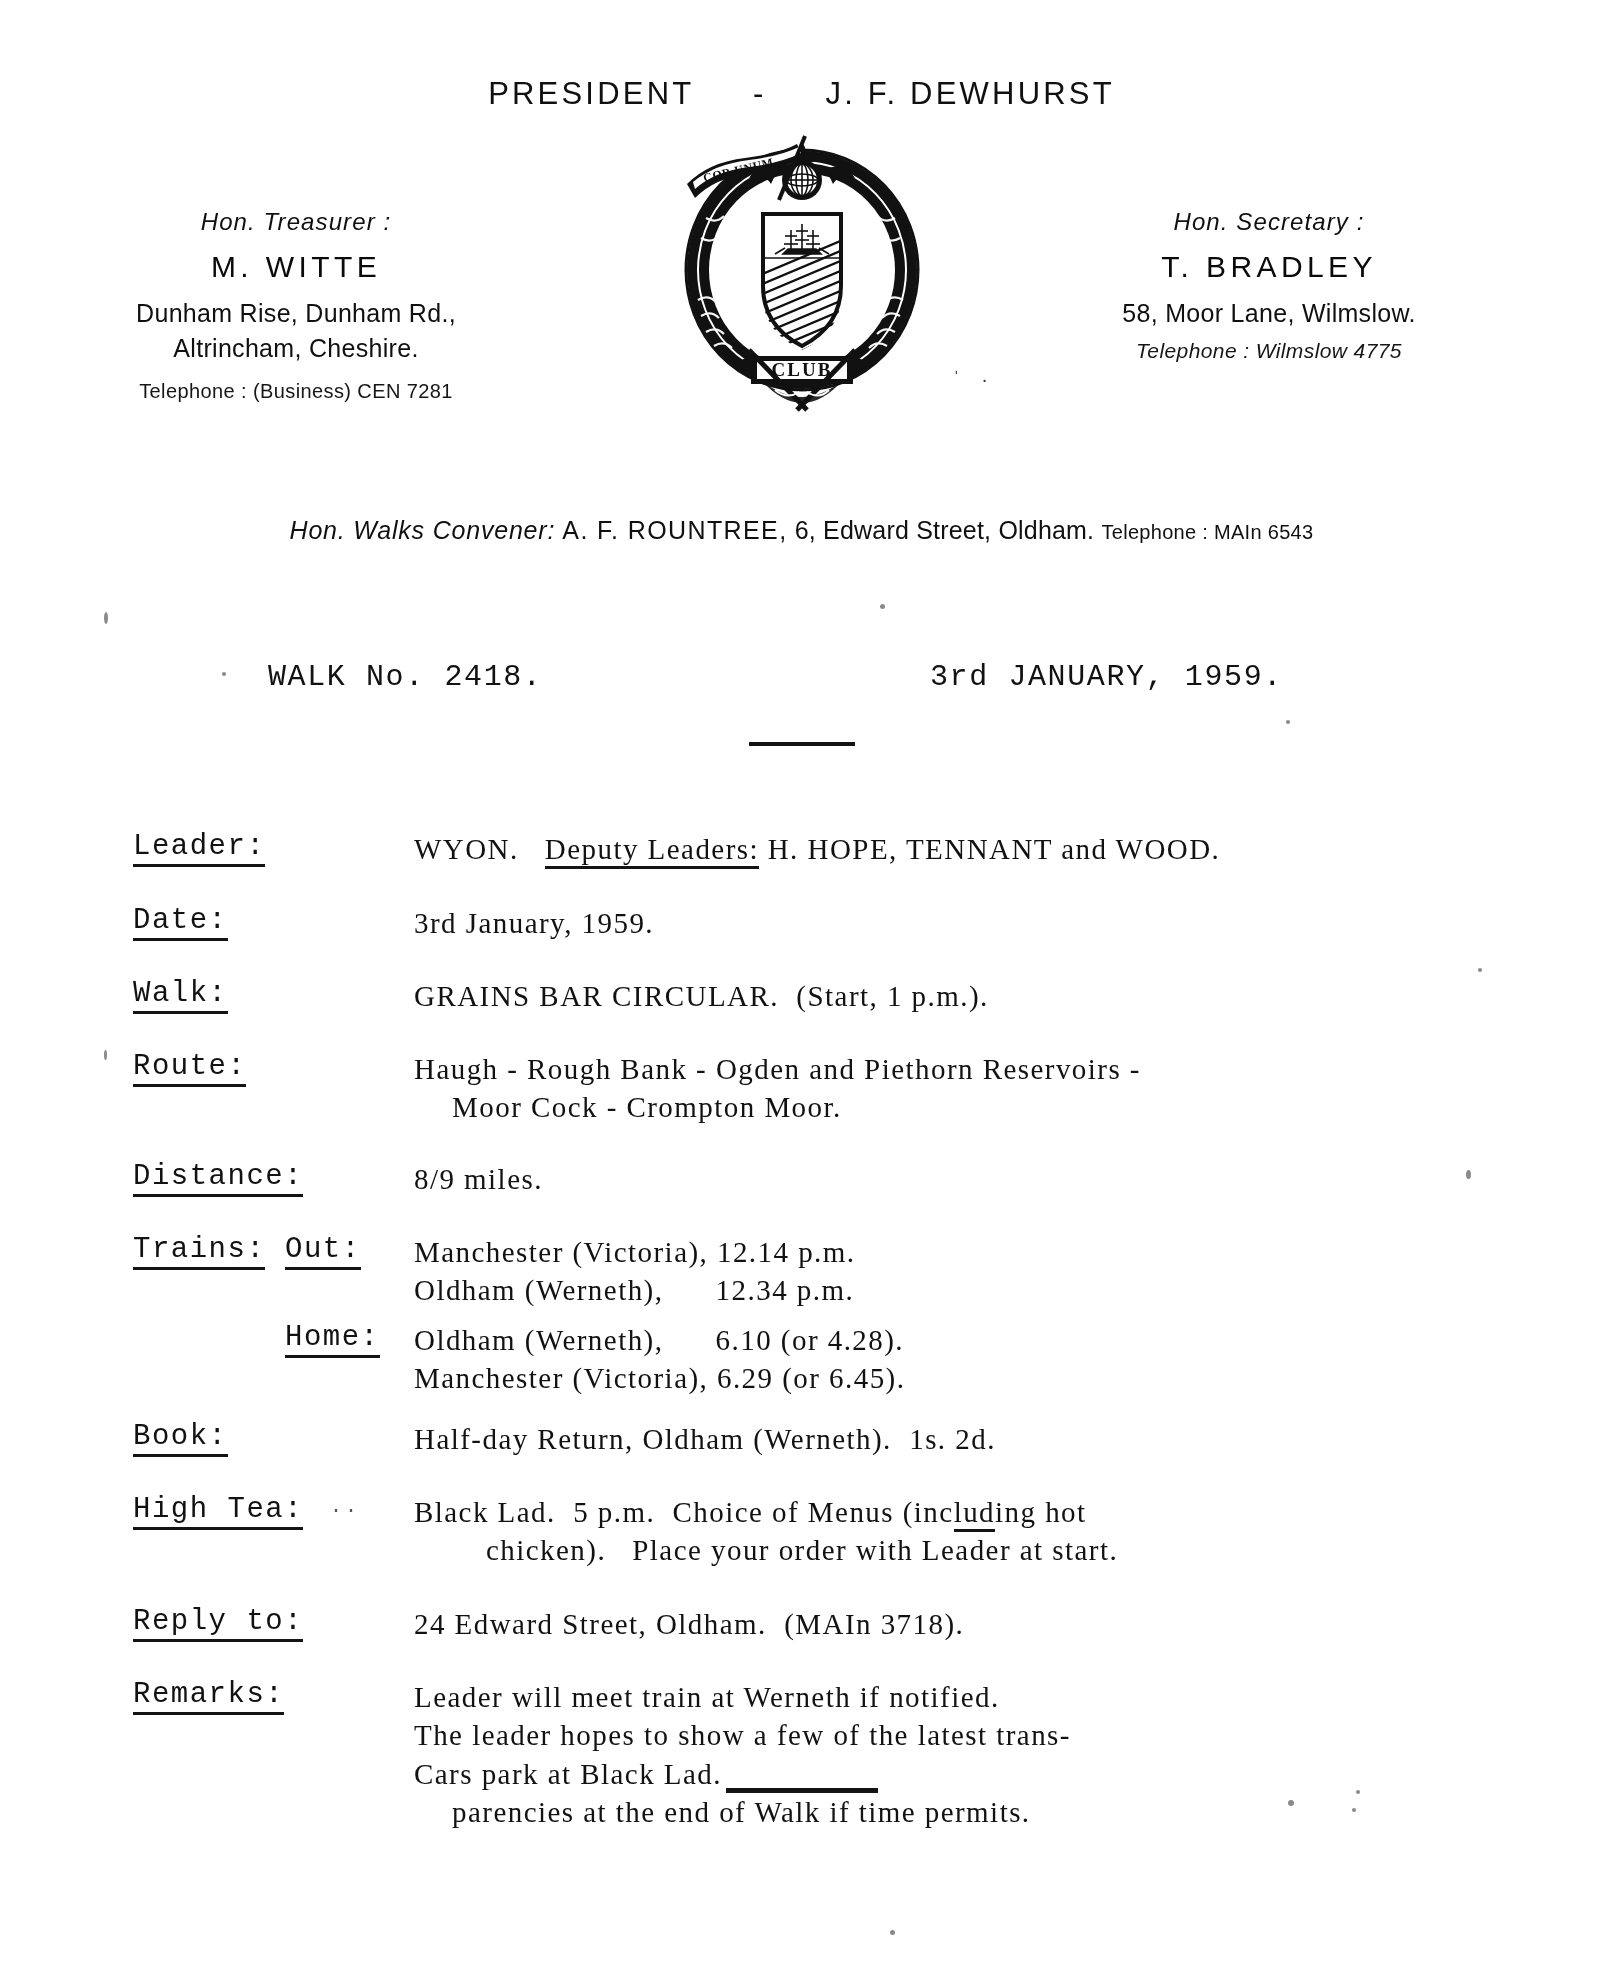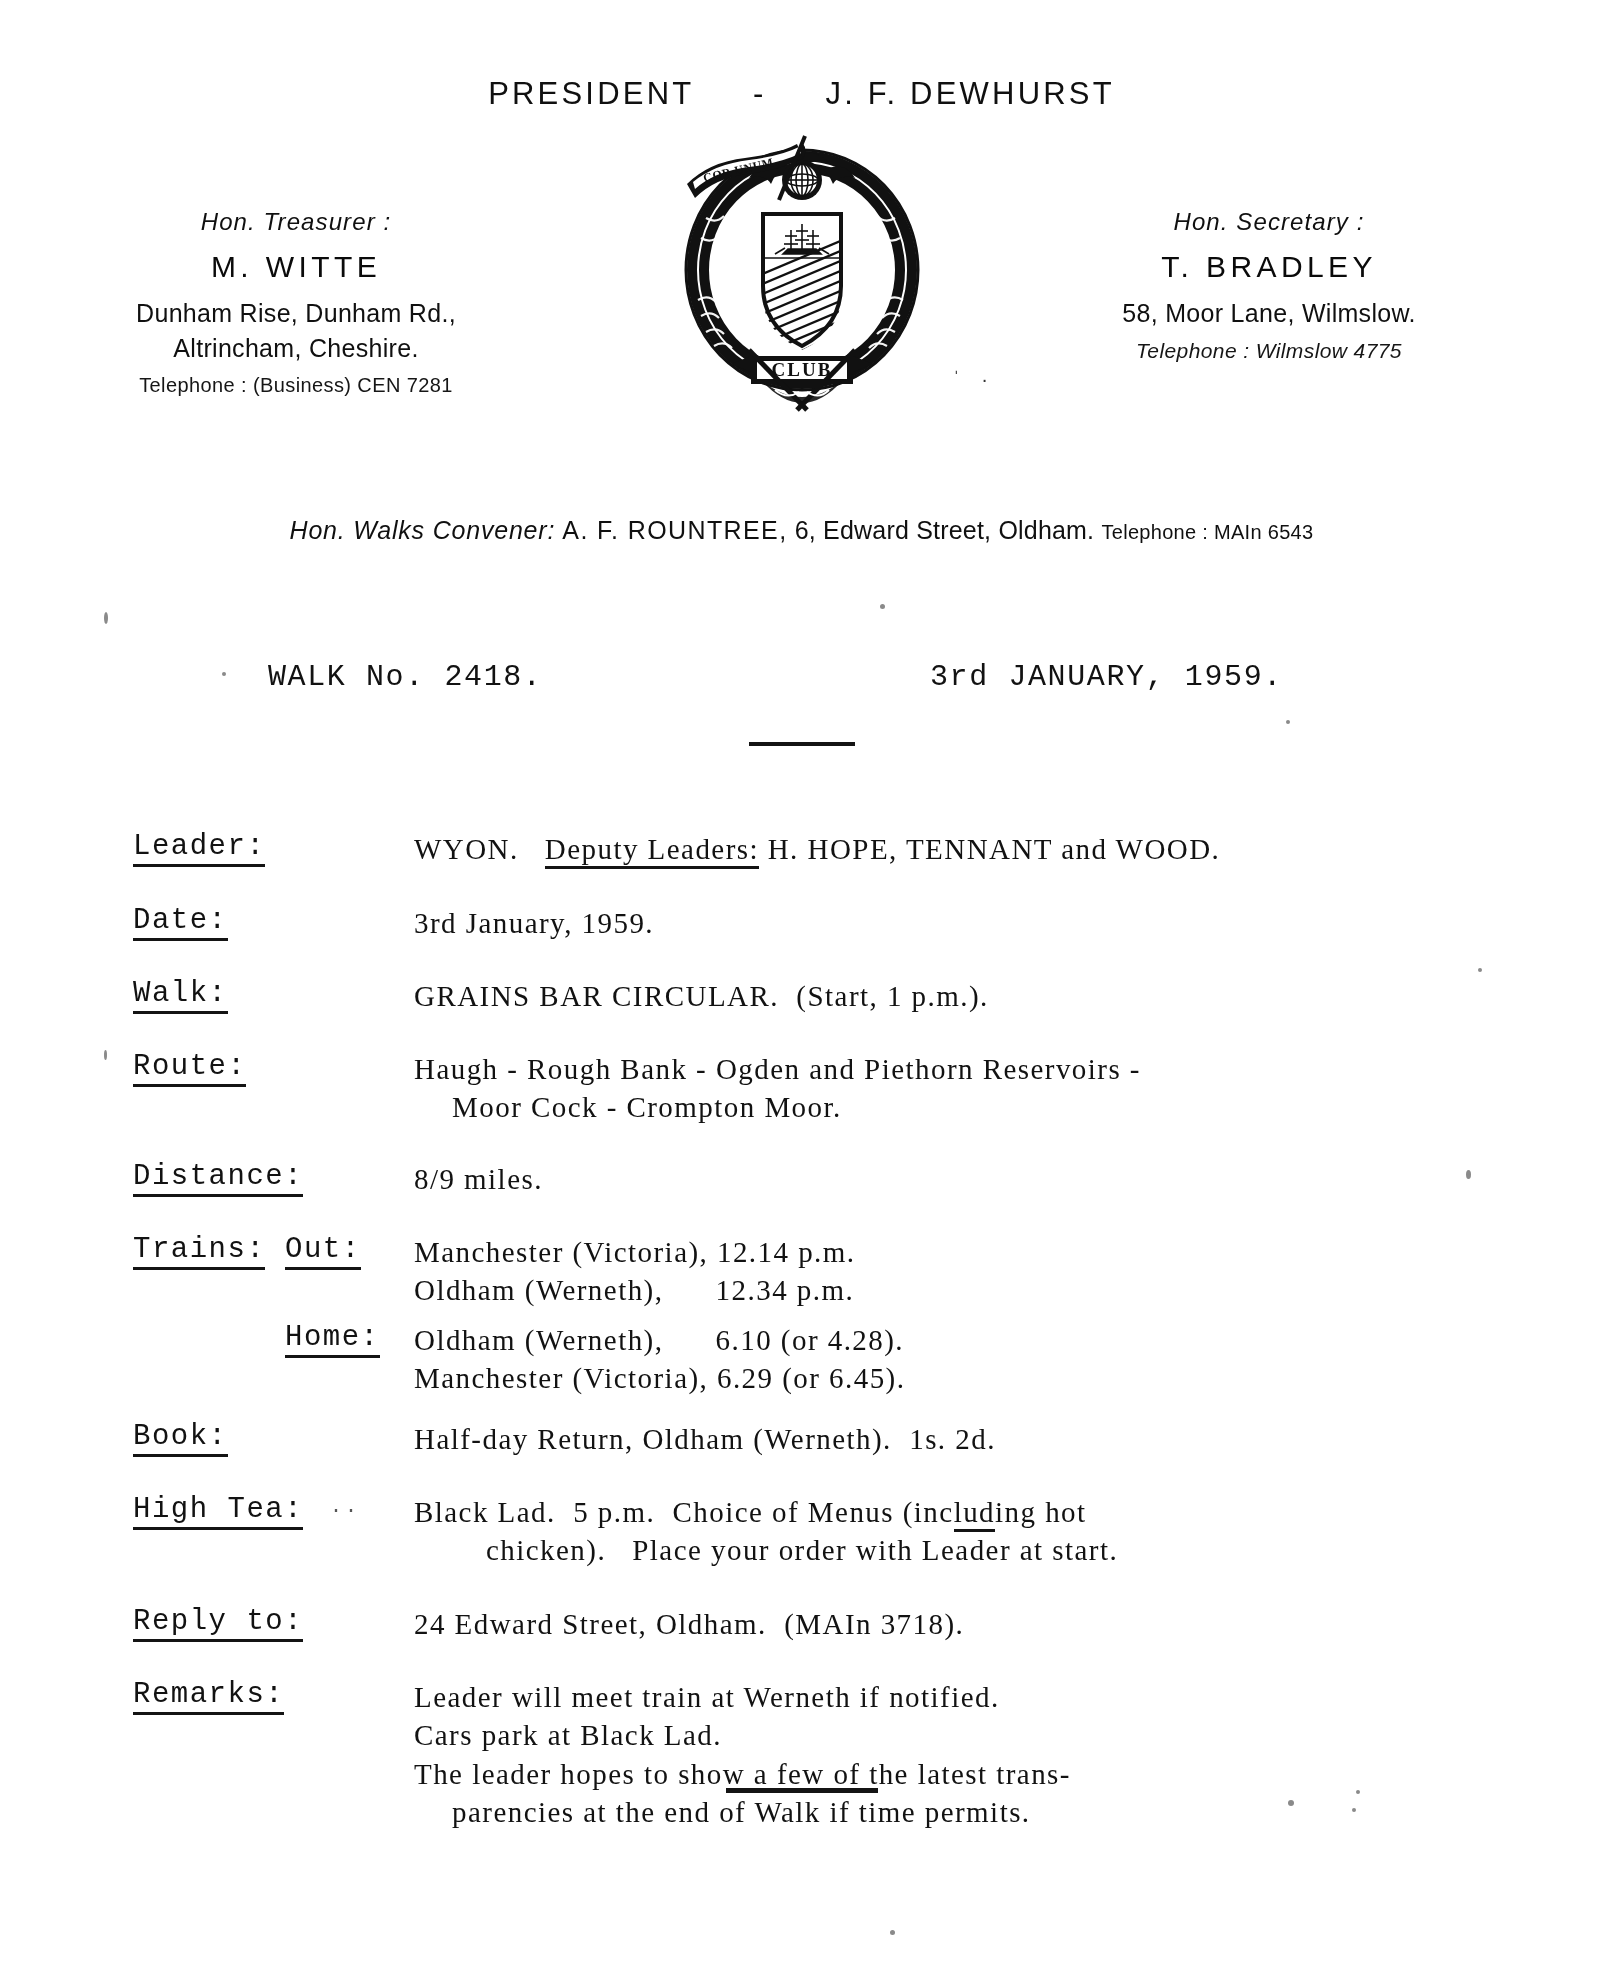--- a/index.html
+++ b/index.html
@@ -60,21 +60,21 @@
   }
   .officer-addr {
     font-size: 25px;
     letter-spacing: 0.3px;
     line-height: 1.42;
     color: #101010;
   }
   .officer-phone {
     font-size: 20px;
     letter-spacing: 0.4px;
-    margin-top: 5px;
+    margin-top: 11px;
     color: #161616;
   }
   .officer-phone.sec { font-size: 21px; margin-top: 6px; font-style: italic; }
 
   
   .crest {
     position: absolute;
     left: 50%;
     transform: translateX(-50%);
     top: 118px;
@@ -441,21 +441,21 @@
         <span class="value"><span>Black Lad.  5 p.m.  Choice of Menus (inc</span><span class="u">lud</span><span>ing hot</span><span class="indent2">chicken).   Place your order with Leader at start.</span></span>
       </div>
 
       <div class="r-reply">
         <span class="label"><span class="u">Reply to:</span></span>
         <span class="value">24 Edward Street, Oldham.  (MAIn 3718).</span>
       </div>
 
       <div class="r-remarks">
         <span class="label"><span class="u">Remarks:</span></span>
-        <span class="value"><span>Leader will meet train at Werneth if notified.</span><span class="indent" style="padding-left:0">Cars park at Black Lad.</span><span class="indent" style="padding-left:0">The leader hopes to show a few of the latest trans-</span><span class="indent">parencies at the end of Walk if time permits.</span></span>
+        <span class="value"><span>Leader will meet train at Werneth if notified.</span><span class="indent" style="padding-left:0">The leader hopes to show a few of the latest trans-</span><span class="indent" style="padding-left:0">Cars park at Black Lad.</span><span class="indent">parencies at the end of Walk if time permits.</span></span>
       </div>
 
     </div>
   </div>
 
   <div class="rule rule-top"></div>
   <div class="rule rule-bottom"></div>
 
 </div>
 

